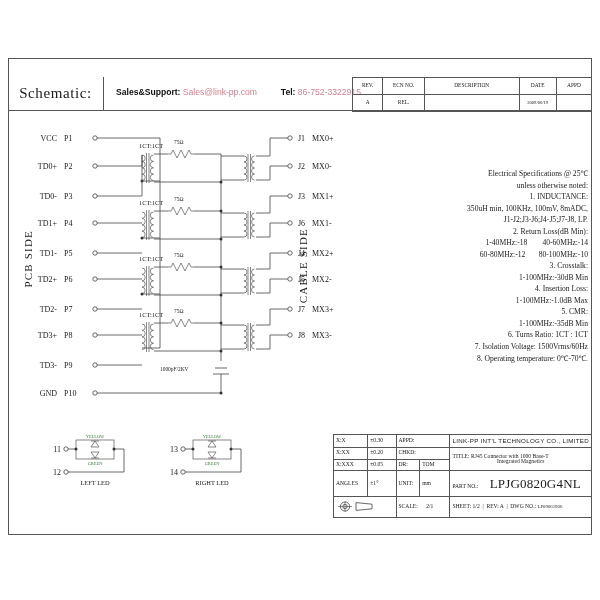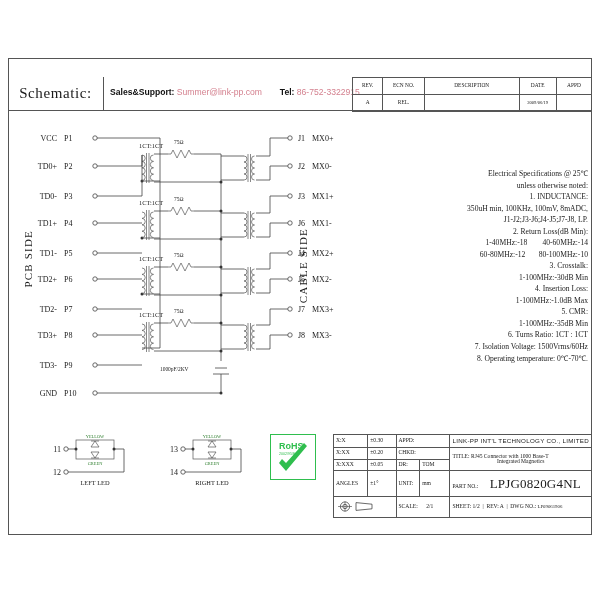--- a/index.html
+++ b/index.html
@@ -44,21 +44,21 @@
     letter-spacing: .6px;
     font-family: "Liberation Serif", serif;
   }
   .contact {
     position: absolute;
     left: 110px; top: 87px;
     font-family: "Liberation Sans", sans-serif;
     font-size: 8.6px;
     white-space: nowrap;
   }
-  .contact b { color: #111; font-weight: bold; }
+  .contact b { color: #111; font-weight: bold; margin-left: 6px; }
   .contact .pink { color: #d4818f; }
   .contact .sp { display: inline-block; width: 13px; }
   
   .revtab {
     position: absolute;
     left: 352px; top: 77px;
     width: 240px; height: 33px;
     border-collapse: collapse;
     font-size: 5.4px;
     font-family: "Liberation Serif", serif;
@@ -184,21 +184,21 @@
 
   <div class="frame"></div>
   <div class="hdr-rule"></div>
 
   <div class="schem-box">
     <span>Schematic:</span>
   </div>
 
   <div class="contact">
     <b>Sales&amp;Support:</b>
-    <span class="pink">Summer@link-pp.com</span>
+    <span class="pink">Sales@link-pp.com</span>
     <span class="sp"></span>
     <b>Tel:</b>
     <span class="pink">86-752-3322915</span>
   </div>
 
   <table class="revtab">
     <tbody>
         <tr>
       <th class="c-rev">REV.</th>
       <th class="c-ecn">ECN NO.</th>
@@ -519,27 +519,20 @@
 3. Crosstalk:
    1-100MHz:-30dB Min
 4. Insertion Loss:
    1-100MHz:-1.0dB Max
 5. CMR:
    1-100MHz:-35dB Min
 6. Turns Ratio: 1CT : 1CT
 7. Isolation Voltage: 1500Vrms/60Hz
 8. Operating temperature: 0℃-70℃.</div>
 
-  <div class="rohs">
-    <svg width="44" height="44" viewBox="0 0 44 44">
-      <text x="8" y="14" style="font-family:'Liberation Sans',sans-serif;font-size:9px;font-weight:bold;fill:#2fbe4e">RoHS</text>
-      <text x="8" y="20" style="font-family:'Liberation Sans',sans-serif;font-size:3.6px;fill:#2fbe4e">2002/95/EC</text>
-      <path d="M8,28 L15,36 L36,11 L33,8 L15,28 L11,24 Z" fill="#2fbe4e"></path>
-    </svg>
-  </div>
 
   <table class="titleblock">
     <tbody>
         <tr>
       <td class="tb-tol">X:X</td>
       <td class="tb-tolv">±0.30</td>
       <td colspan="2">APPD:</td>
       <td class="company" rowspan="1">LINK-PP INT'L TECHNOLOGY CO., LIMITED</td>
     </tr>
     <tr>

